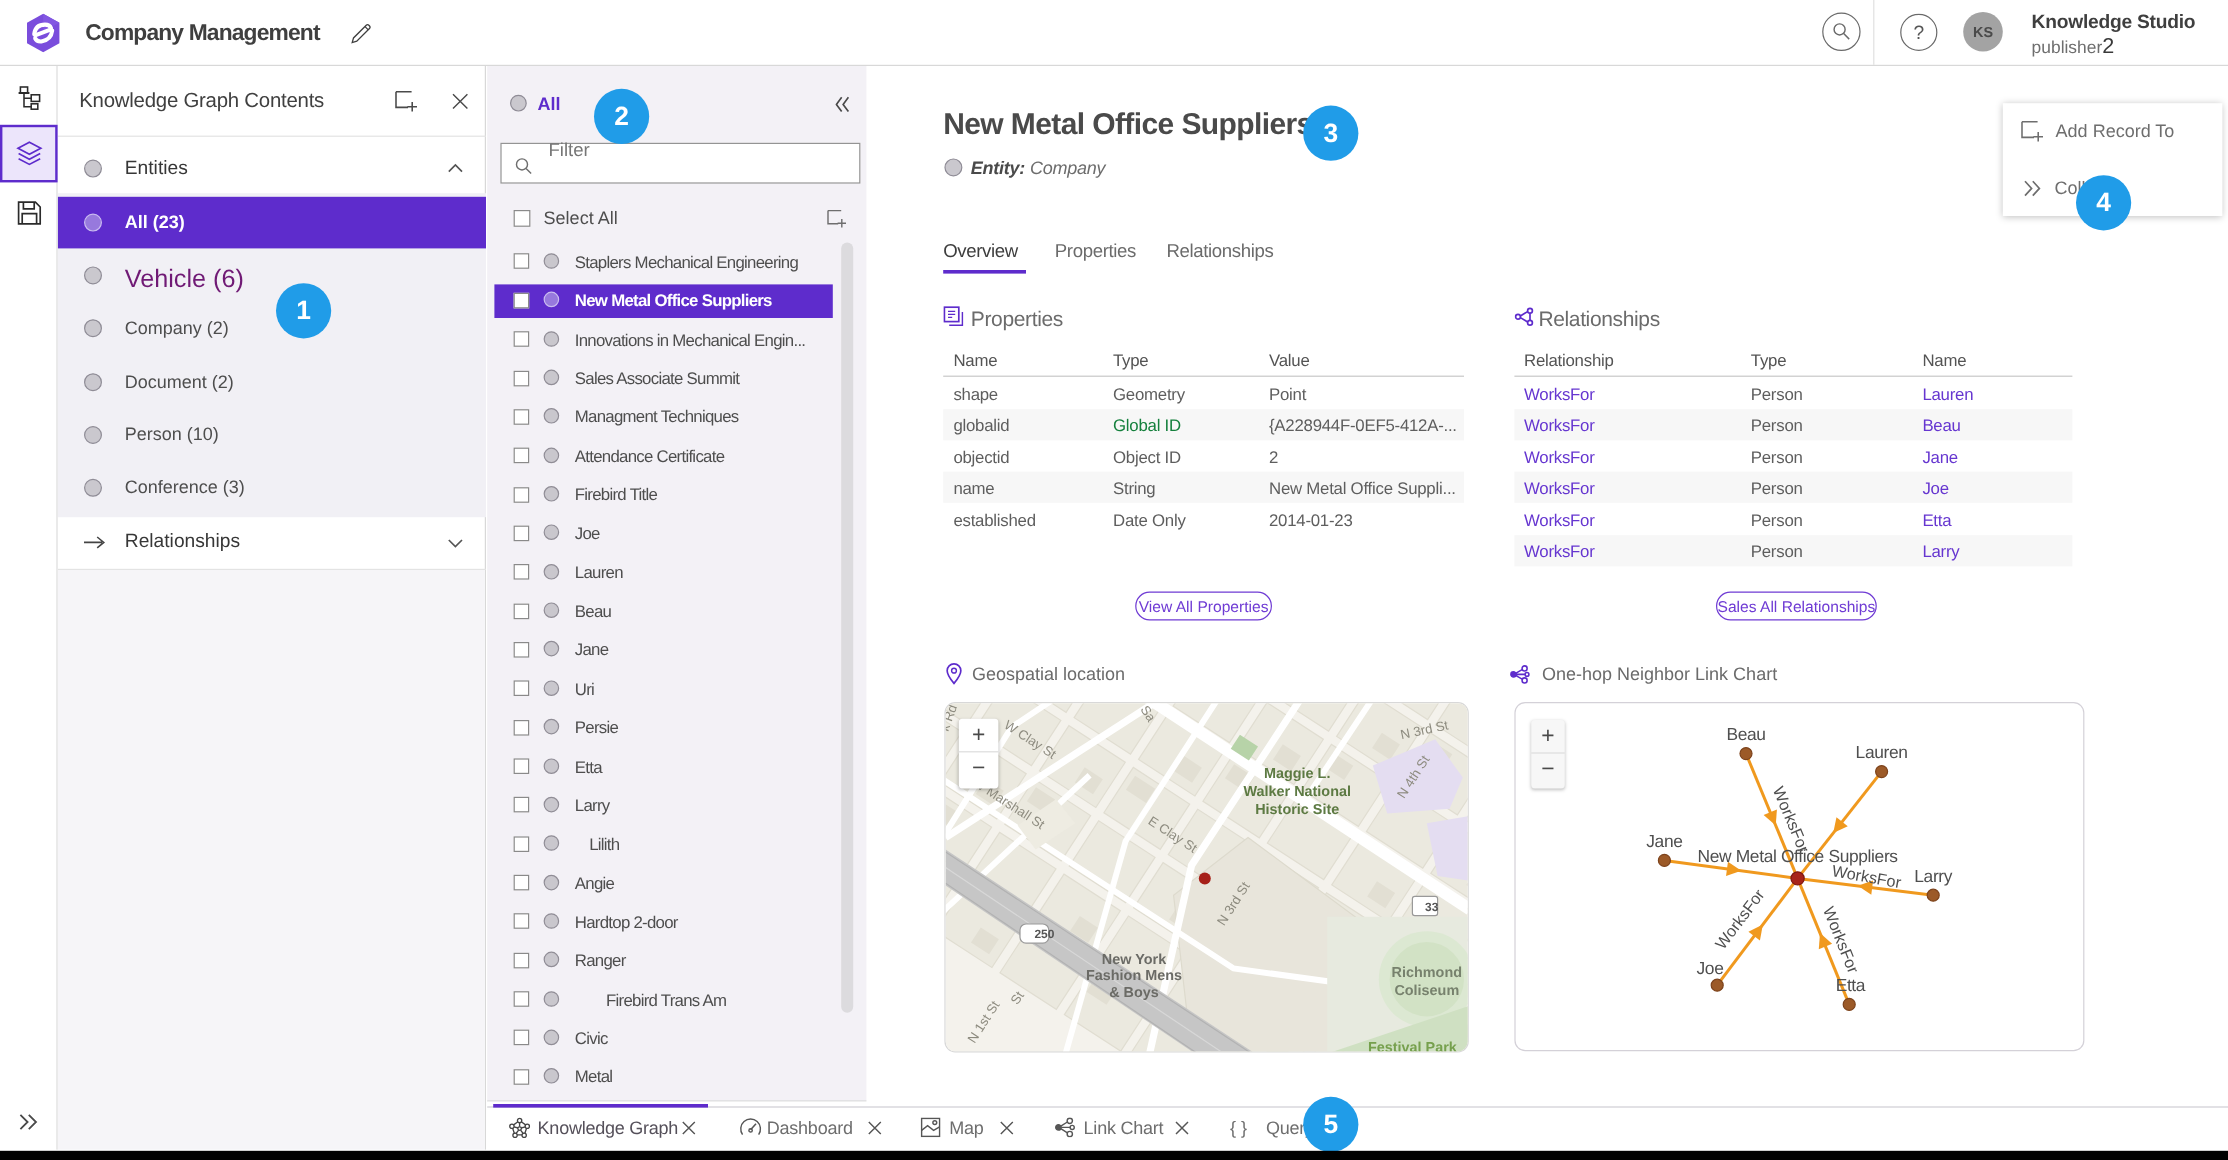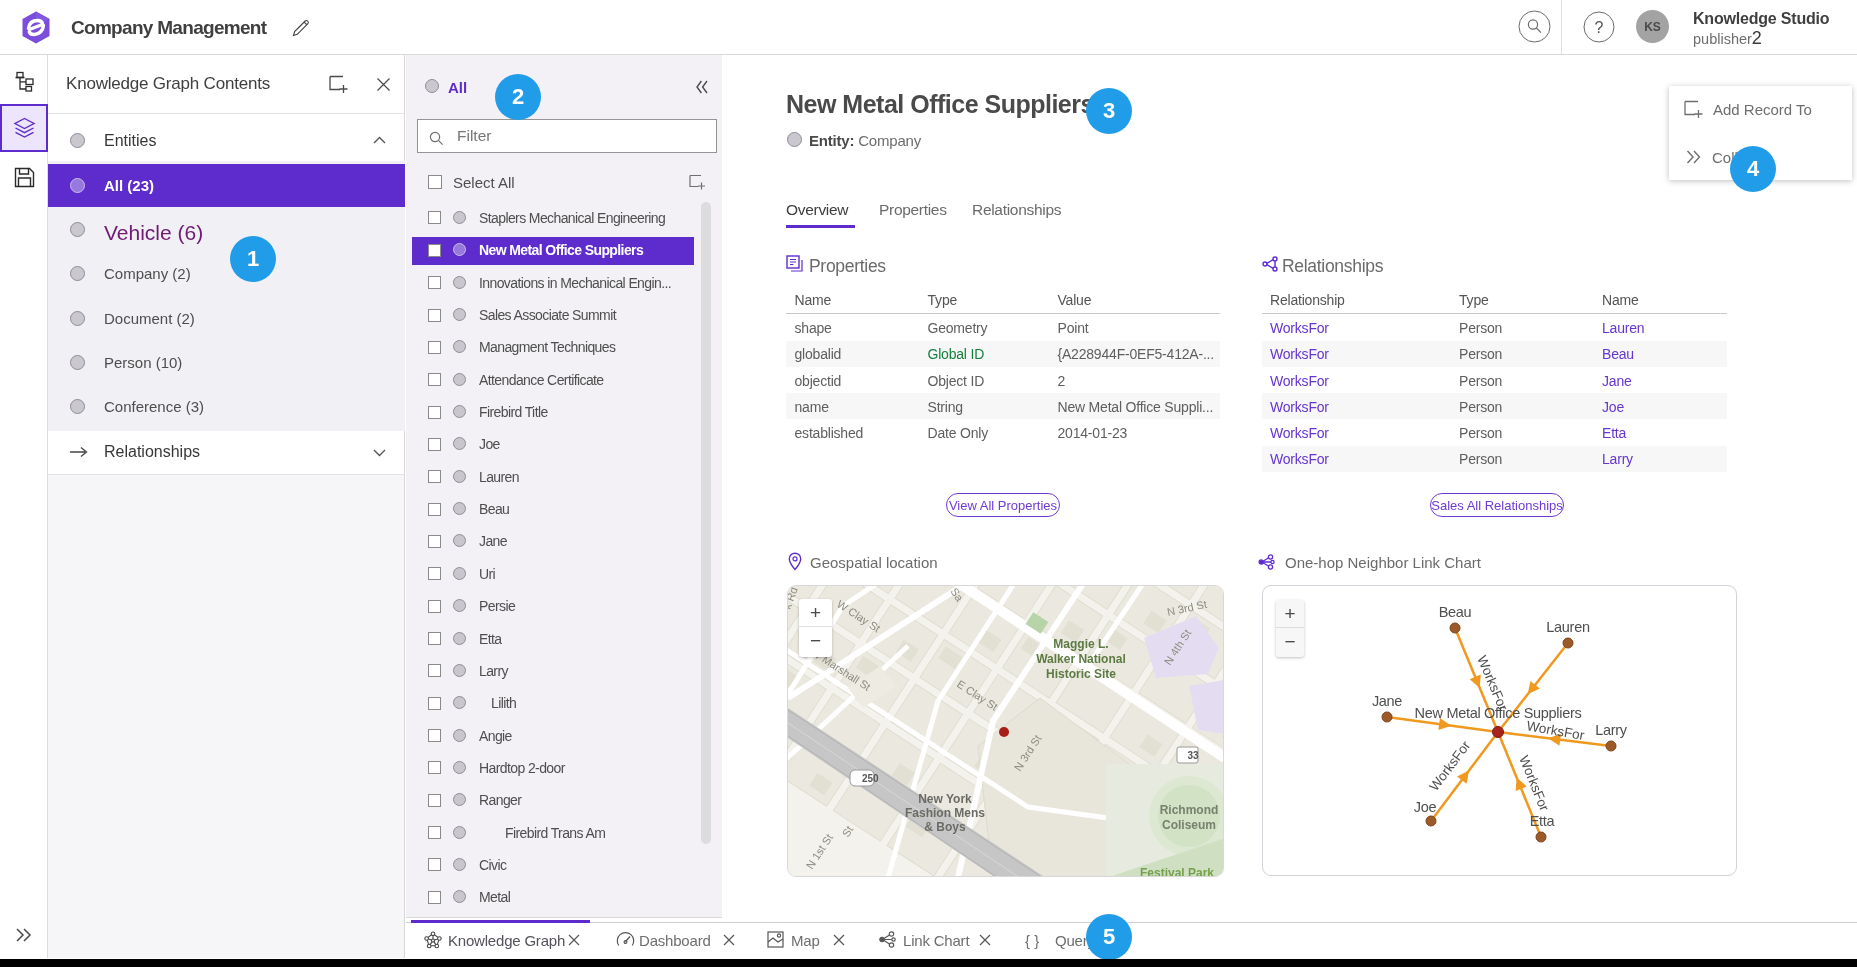--- a/index.html
+++ b/index.html
@@ -134,21 +134,21 @@
       <path d="M5.4 1 L1 7 L5.4 13"></path>
       <path d="M11 1 L6.6 7 L11 13"></path>
     </g>
   </svg>
 
   <div class="abs" style="left:11px;top:64px;width:300px;height:34px;background:#fff;border:1px solid #949494;"></div>
   <svg class="abs" style="left:23px;top:76px;" width="15" height="15" viewBox="0 0 15 15">
     <circle cx="6" cy="6" r="4.6" fill="none" stroke="#6e6e6e" stroke-width="1.2"></circle>
     <path d="M9.4 9.4 L13.6 13.6" stroke="#6e6e6e" stroke-width="1.2"></path>
   </svg>
-  <div class="abs" style="left:51px;top:72px;font-size:15.5px;color:#767676;">Filter</div>
+  <div class="abs" style="left:51px;top:62px;font-size:15.5px;color:#767676;">Filter</div>
 
   <div class="abs" style="left:22px;top:120px;width:14px;height:14px;background:#fff;border:1px solid #8a8a8a;"></div>
   <div class="abs" style="left:47px;top:119px;font-size:15px;color:#4e4e4e;">Select All</div>
   <svg class="abs" style="left:283px;top:119px;" width="17" height="16" viewBox="0 0 17 16">
     <path d="M1 1.5 h11 M1 1.5 v11 h8.5" stroke="#6e6e6e" stroke-width="1.2" fill="none"></path>
     <path d="M12.5 8.5 v7 M9 12 h7" stroke="#6e6e6e" stroke-width="1.2"></path>
   </svg>
 
   <div id="rows">
       <div class="abs" style="left:22px;top:156.4px;width:13px;height:13px;background:#fff;border:1px solid #8a8a8a;"></div>
@@ -219,21 +219,21 @@
       <div class="abs" style="left:47px;top:835.3px;width:13px;height:13px;border-radius:50%;background:#c9c7cd;border:1px solid #908d96;"></div>
       <div class="abs" style="left:73px;top:834.3px;font-size:14px;letter-spacing:-0.6px;color:#4e4e4e;white-space:nowrap;">Metal</div>
     </div>
 
   <div class="abs" style="left:295px;top:147px;width:10px;height:642px;background:#dcdbde;border-radius:5px;"></div>
 </div>
 
 <div class="abs" id="main" style="left:721px;top:55px;width:1136px;height:867px;background:#fff;">
   <div class="abs" style="left:65px;top:35px;font-size:25px;font-weight:bold;color:#4a4a4a;letter-spacing:-0.5px;">New Metal Office Suppliers</div>
   <div class="abs" style="left:66px;top:77px;width:15px;height:15px;border-radius:50%;background:#cac8ce;border:1px solid #8f8c96;"></div>
-  <div class="abs" style="left:88px;top:77px;font-size:15px;letter-spacing:-0.2px;color:#4a4a4a;"><b>Entity:</b> <span style="color:#6d6d6d;">Company</span></div>
+  <div class="abs" style="left:88px;top:77px;font-size:15px;letter-spacing:-0.2px;color:#4a4a4a;font-style:italic;"><b>Entity:</b> <span style="color:#6d6d6d;">Company</span></div>
 
   <div class="abs" style="left:65px;top:146px;font-size:15.5px;letter-spacing:-0.3px;color:#3d3d3d;">Overview</div>
   <div class="abs" style="left:65px;top:170px;width:69px;height:3px;background:#5e2ccc;"></div>
   <div class="abs" style="left:158px;top:146px;font-size:15.5px;letter-spacing:-0.3px;color:#6b6b6b;">Properties</div>
   <div class="abs" style="left:251px;top:146px;font-size:15.5px;letter-spacing:-0.3px;color:#6b6b6b;">Relationships</div>
 
   <svg class="abs" style="left:65px;top:200px;" width="18" height="18" viewBox="0 0 18 18">
     <g fill="none" stroke="#5e2ccc" stroke-width="1.4">
       <rect x="1" y="1" width="12" height="12"></rect>
       <path d="M16 5 v11 h-11" stroke-width="1.2"></path>

